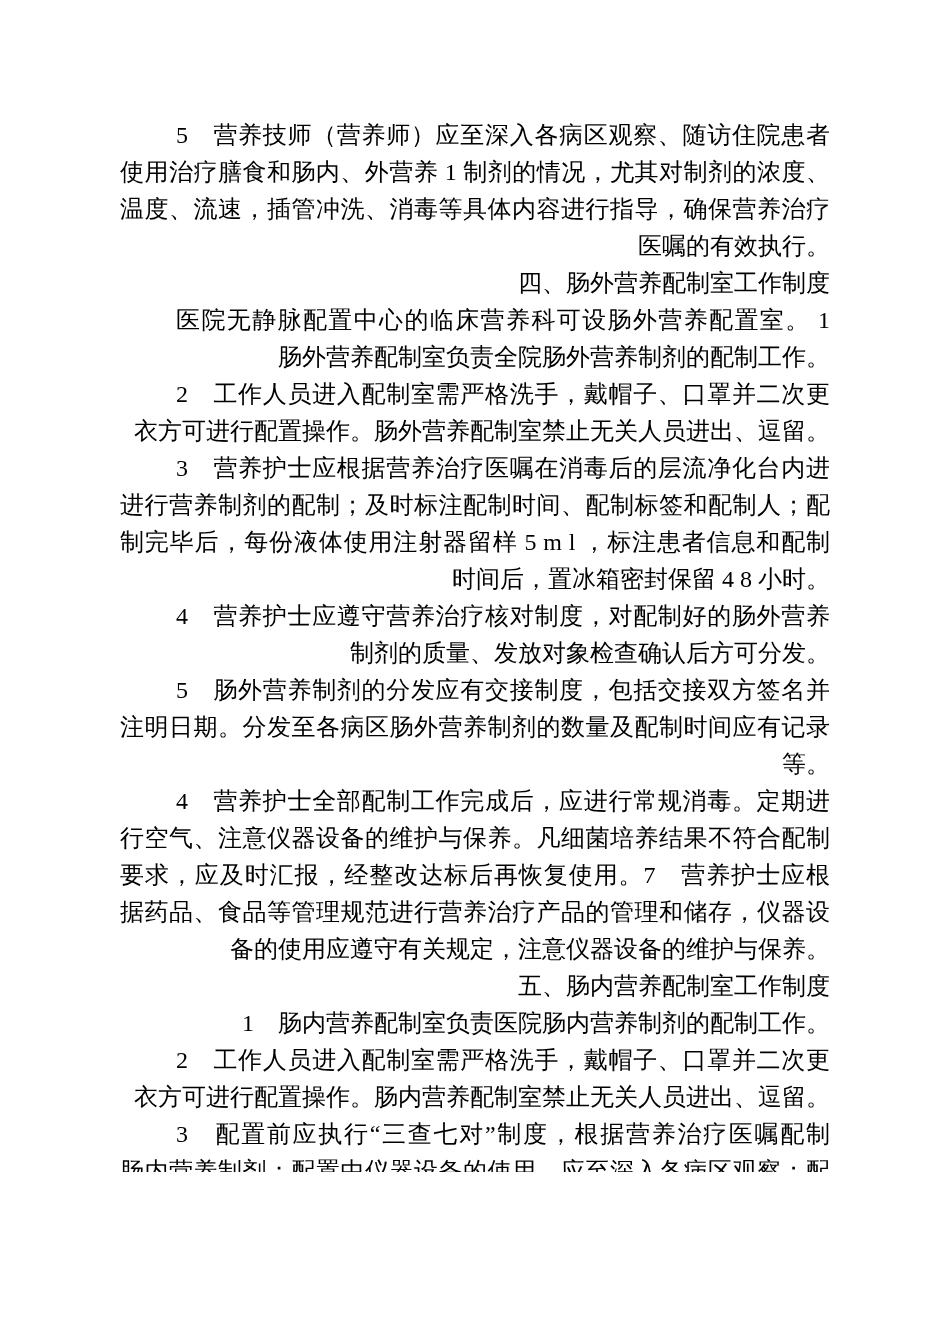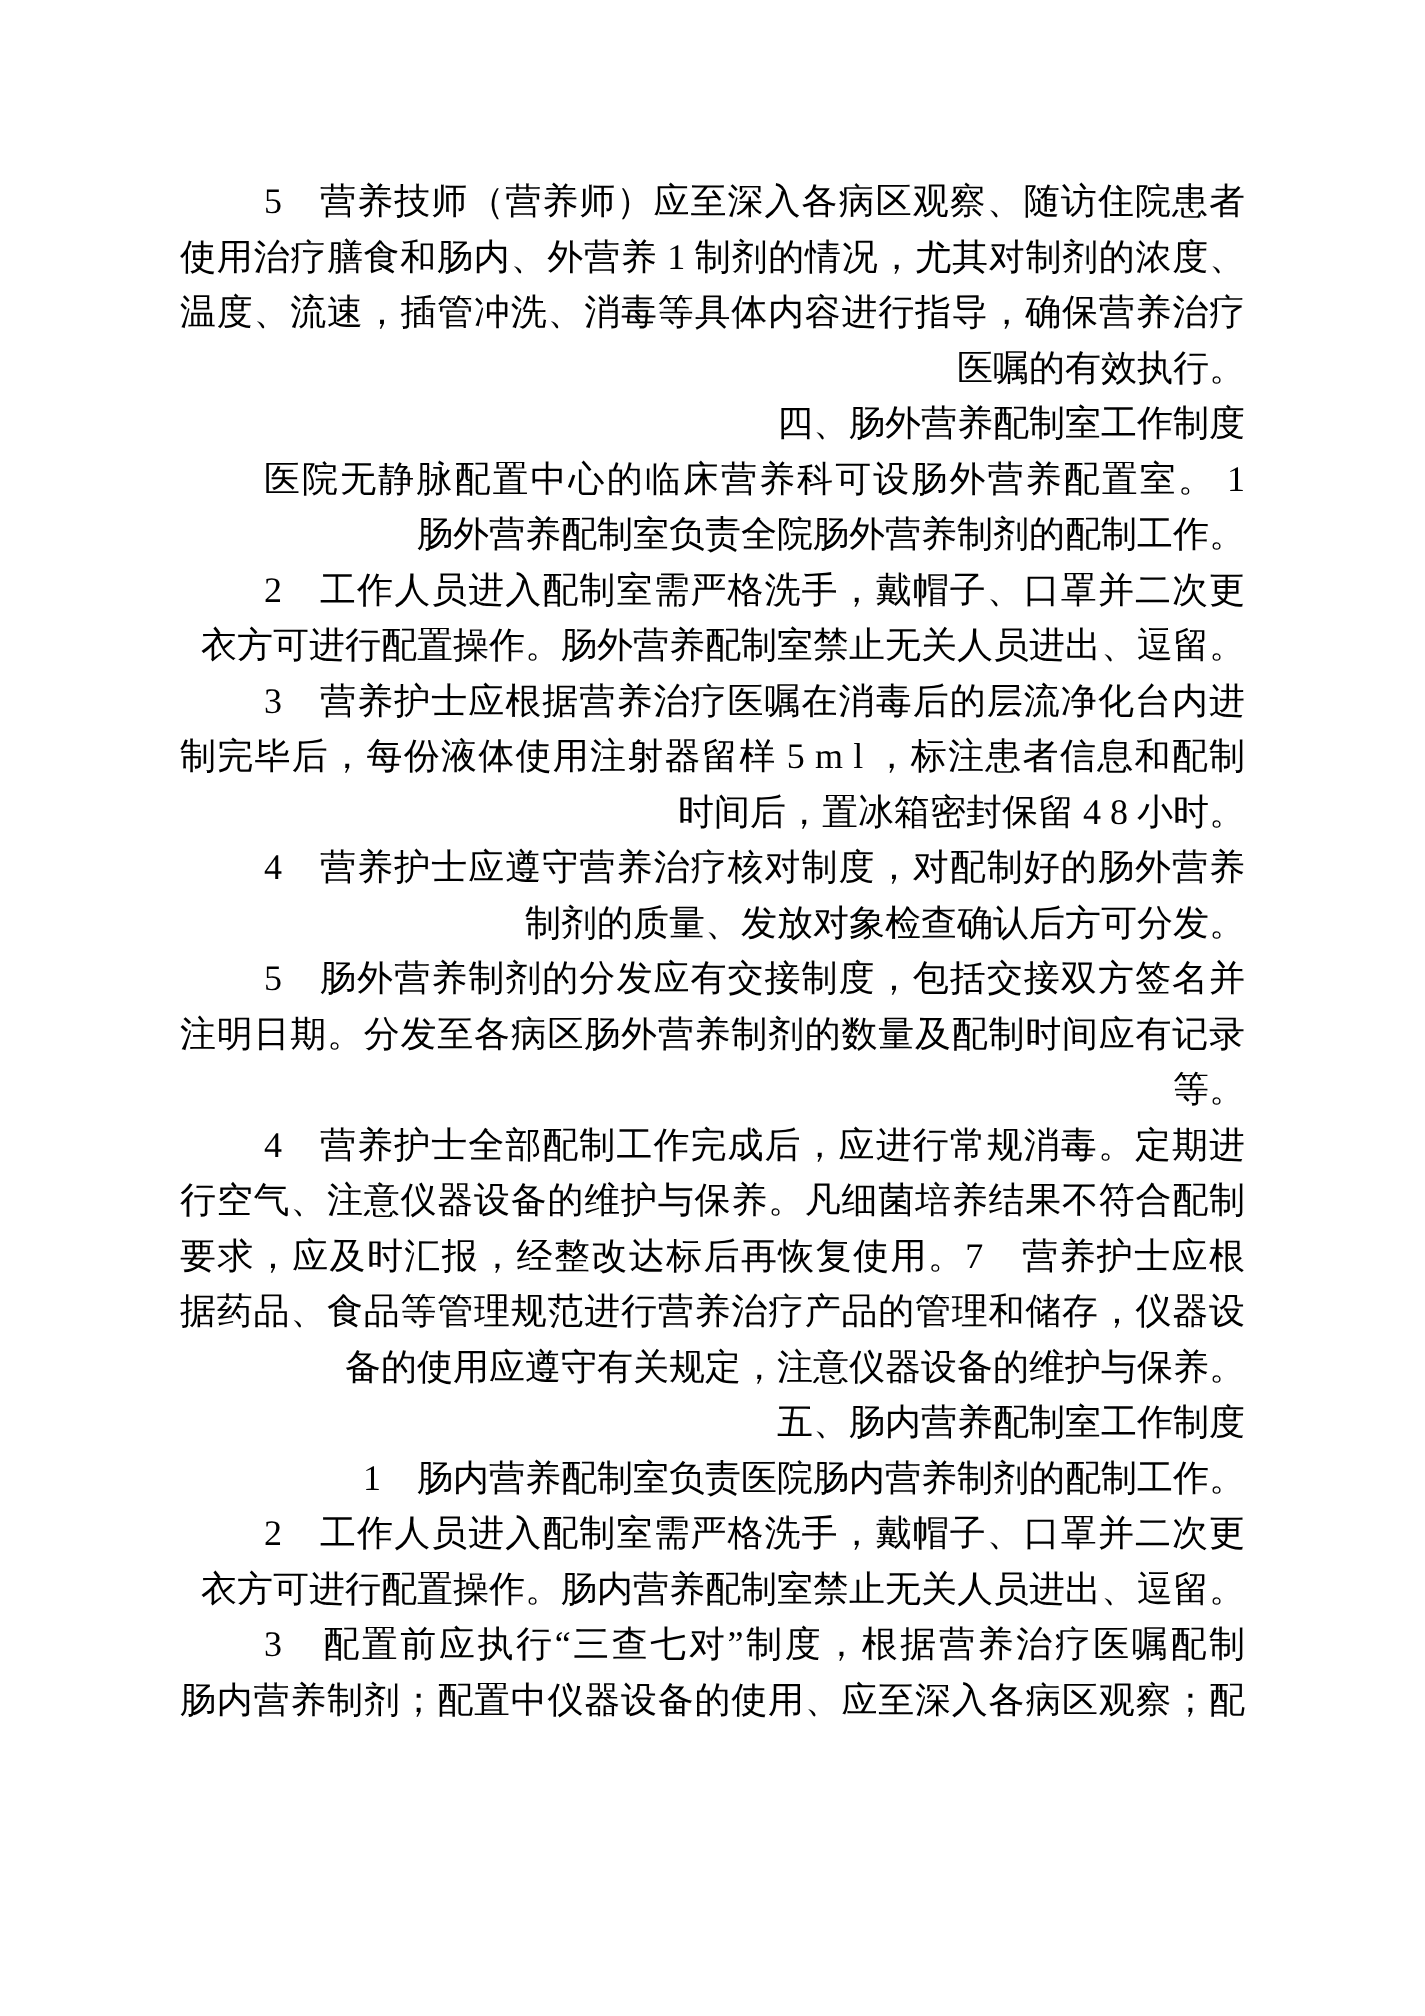--- a/index.html
+++ b/index.html
@@ -57,20 +57,21 @@
       <div class="line ind fill">5　营养技师（营养师）应至深入各病区观察、随访住院患者</div>
       <div class="line fill">使用治疗膳食和肠内、外营养 1 制剂的情况，尤其对制剂的浓度、</div>
       <div class="line fill">温度、流速，插管冲洗、消毒等具体内容进行指导，确保营养治疗</div>
       <div class="line">医嘱的有效执行。</div>
       <div class="line ind">四、肠外营养配制室工作制度</div>
       <div class="line ind fill">医院无静脉配置中心的临床营养科可设肠外营养配置室。 1</div>
       <div class="line">肠外营养配制室负责全院肠外营养制剂的配制工作。</div>
       <div class="line ind fill">2　工作人员进入配制室需严格洗手，戴帽子、口罩并二次更</div>
       <div class="line">衣方可进行配置操作。肠外营养配制室禁止无关人员进出、逗留。</div>
       <div class="line ind fill">3　营养护士应根据营养治疗医嘱在消毒后的层流净化台内进</div>
+      <div class="line fill">进行营养制剂的配制；及时标注配制时间、配制标签和配制人；配</div>
       <div class="line fill">制完毕后，每份液体使用注射器留样 5 m l ，标注患者信息和配制</div>
       <div class="line">时间后，置冰箱密封保留 4 8 小时。</div>
       <div class="line ind fill">4　营养护士应遵守营养治疗核对制度，对配制好的肠外营养</div>
       <div class="line">制剂的质量、发放对象检查确认后方可分发。</div>
       <div class="line ind fill">5　肠外营养制剂的分发应有交接制度，包括交接双方签名并</div>
       <div class="line fill">注明日期。分发至各病区肠外营养制剂的数量及配制时间应有记录</div>
       <div class="line">等。</div>
       <div class="line ind fill">4　营养护士全部配制工作完成后，应进行常规消毒。定期进</div>
       <div class="line fill">行空气、注意仪器设备的维护与保养。凡细菌培养结果不符合配制</div>
       <div class="line fill">要求，应及时汇报，经整改达标后再恢复使用。7　营养护士应根</div>

